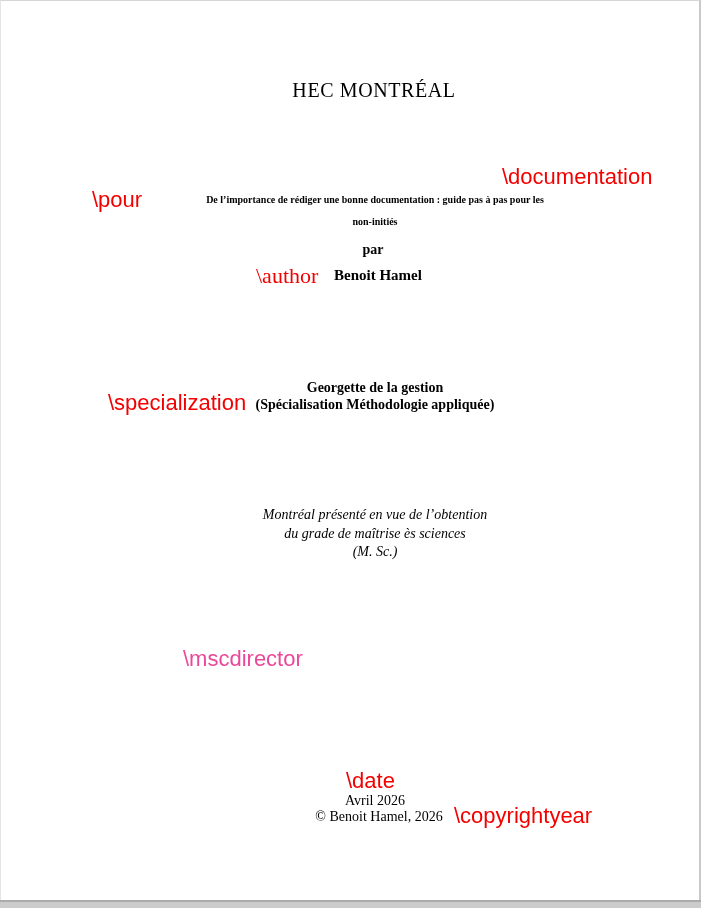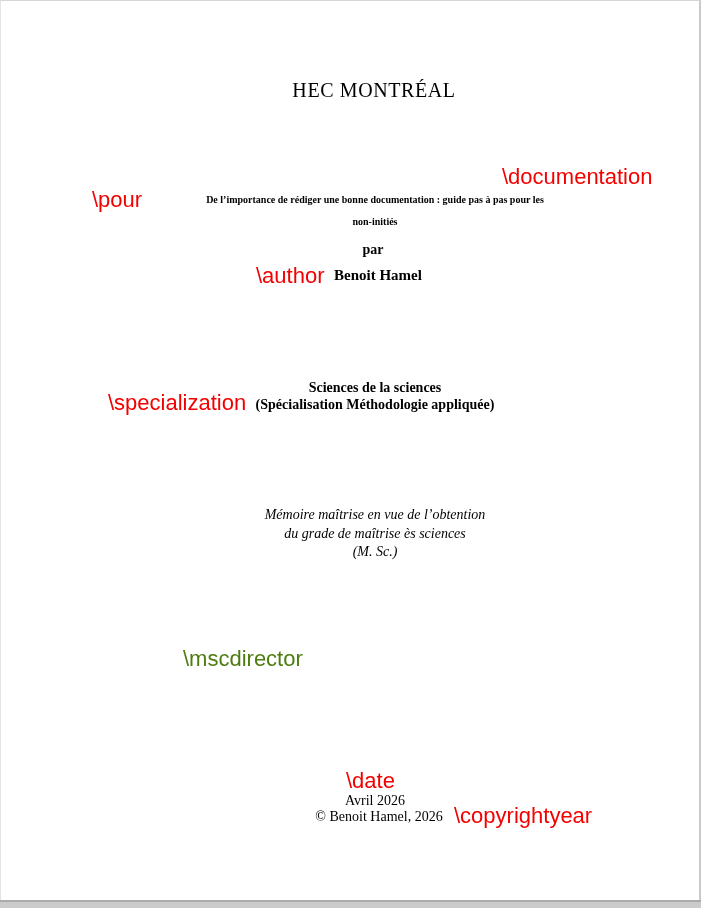--- a/index.html
+++ b/index.html
@@ -49,38 +49,38 @@
 
   <div class="abs red" style="left: 91px; top: 187px; color: rgb(244, 0, 0);">\pour</div>
 
   <div class="abs cx center title-block b" style="left:374px;top:188px;">
     <div>De l’importance de rédiger une bonne documentation : guide pas à pas pour les</div>
     <div>non-initiés</div>
   </div>
 
   <div class="abs cx par b" style="left:372px;top:241px;">par</div>
 
-  <div class="abs red" style="left: 255px; top: 263px; color: rgb(244, 0, 0);">\author</div>
+  <div class="abs red" style="left: 255px; top: 263px; color: rgb(244, 0, 0); font-family: Liberation Serif, serif;">\author</div>
 
   <div class="abs author-name b" style="left:333px;top:266px;">Benoit Hamel</div>
 
   <div class="abs red" style="left: 107px; top: 390px; color: rgb(244, 0, 0);">\specialization</div>
 
   <div class="abs cx center spec-block b" style="left:374px;top:379px;">
-    <div>Sciences de la sciences</div>
+    <div>Georgette de la gestion</div>
     <div>(Spécialisation Méthodologie appliquée)</div>
   </div>
 
   <div class="abs cx center degree-block i" style="left:374px;top:505px;">
-    <div>Mémoire maîtrise en vue de l’obtention</div>
+    <div>Montréal présenté en vue de l’obtention</div>
     <div>du grade de maîtrise ès sciences</div>
     <div>(M. Sc.)</div>
   </div>
 
-  <div class="abs red" style="left: 182px; top: 646px; color: #4d7c0f;">\mscdirector</div>
+  <div class="abs red" style="left: 182px; top: 646px; color: #ec4899;">\mscdirector</div>
 
 
   <div class="abs red" style="left: 345px; top: 768px; color: rgb(244, 0, 0);">\date</div>
 
   <div class="abs cx small-line" style="left:374px;top:792px;">Avril 2026</div>
 
   <div class="abs cx small-line" style="left:378px;top:808px;">© Benoit Hamel, 2026</div>
 
   <div class="abs red" style="left: 453px; top: 803px; color: rgb(244, 0, 0);">\copyrightyear</div>
 

